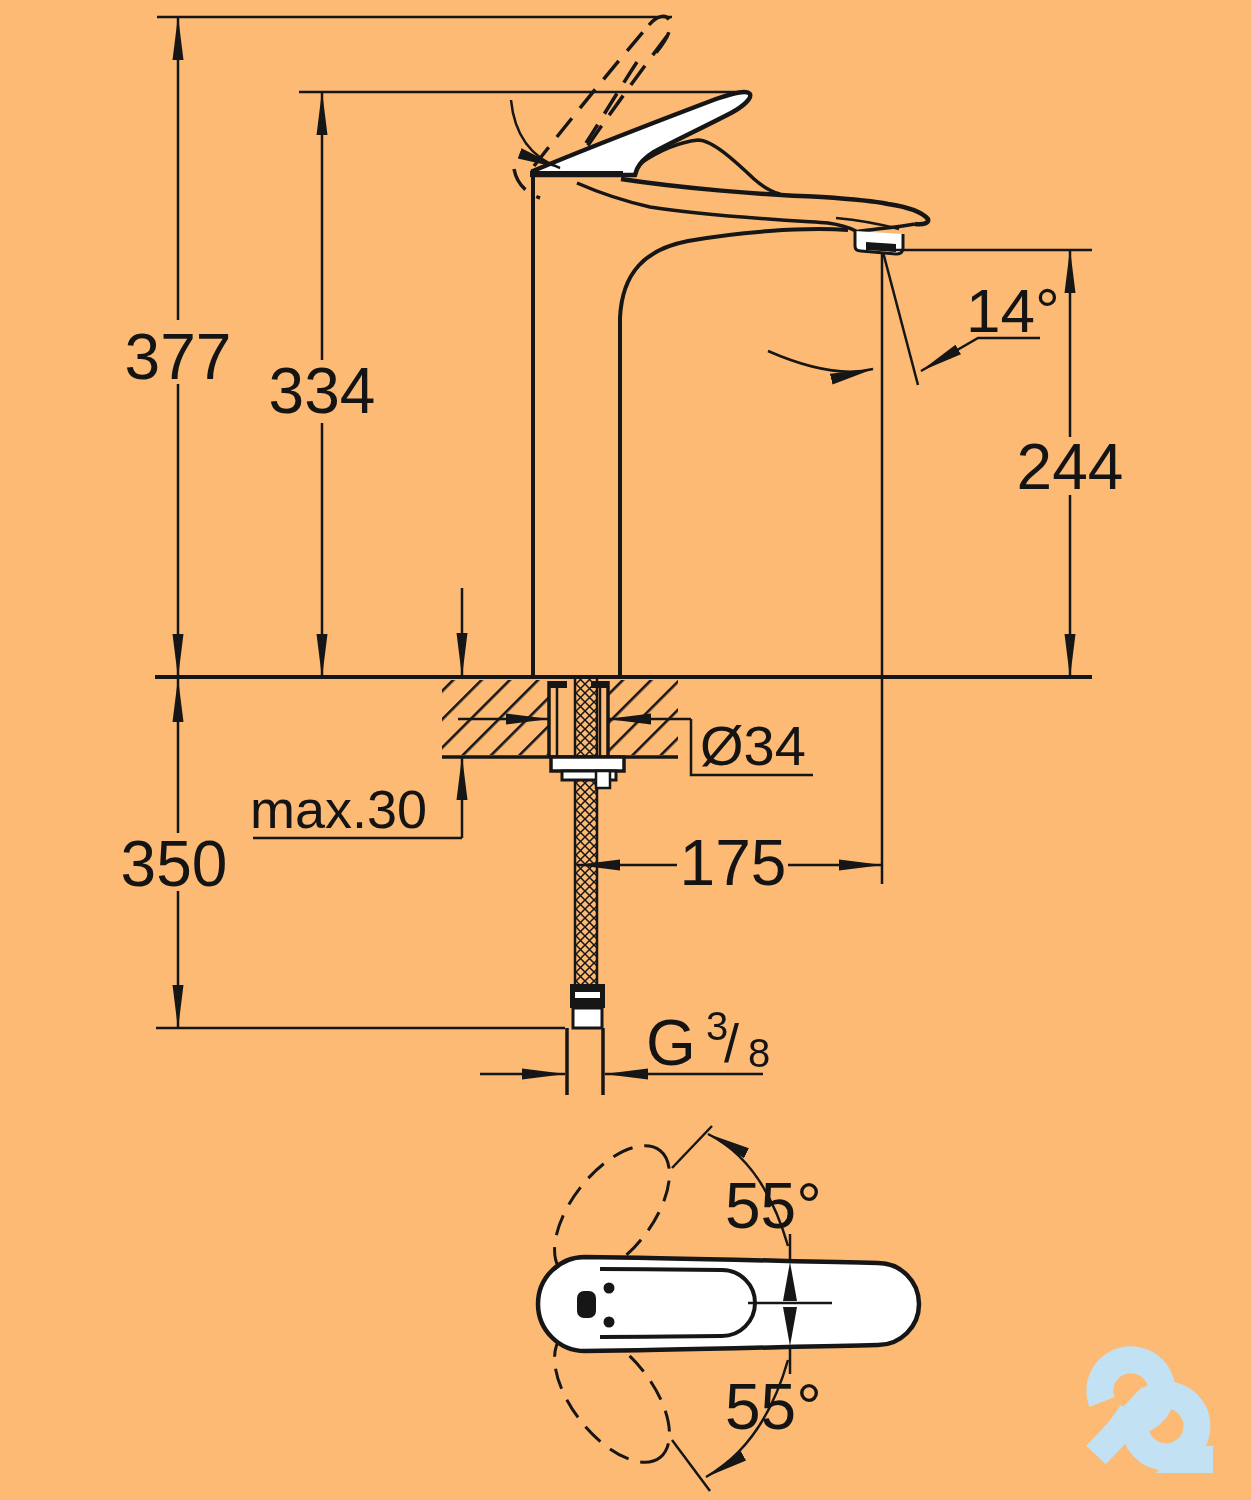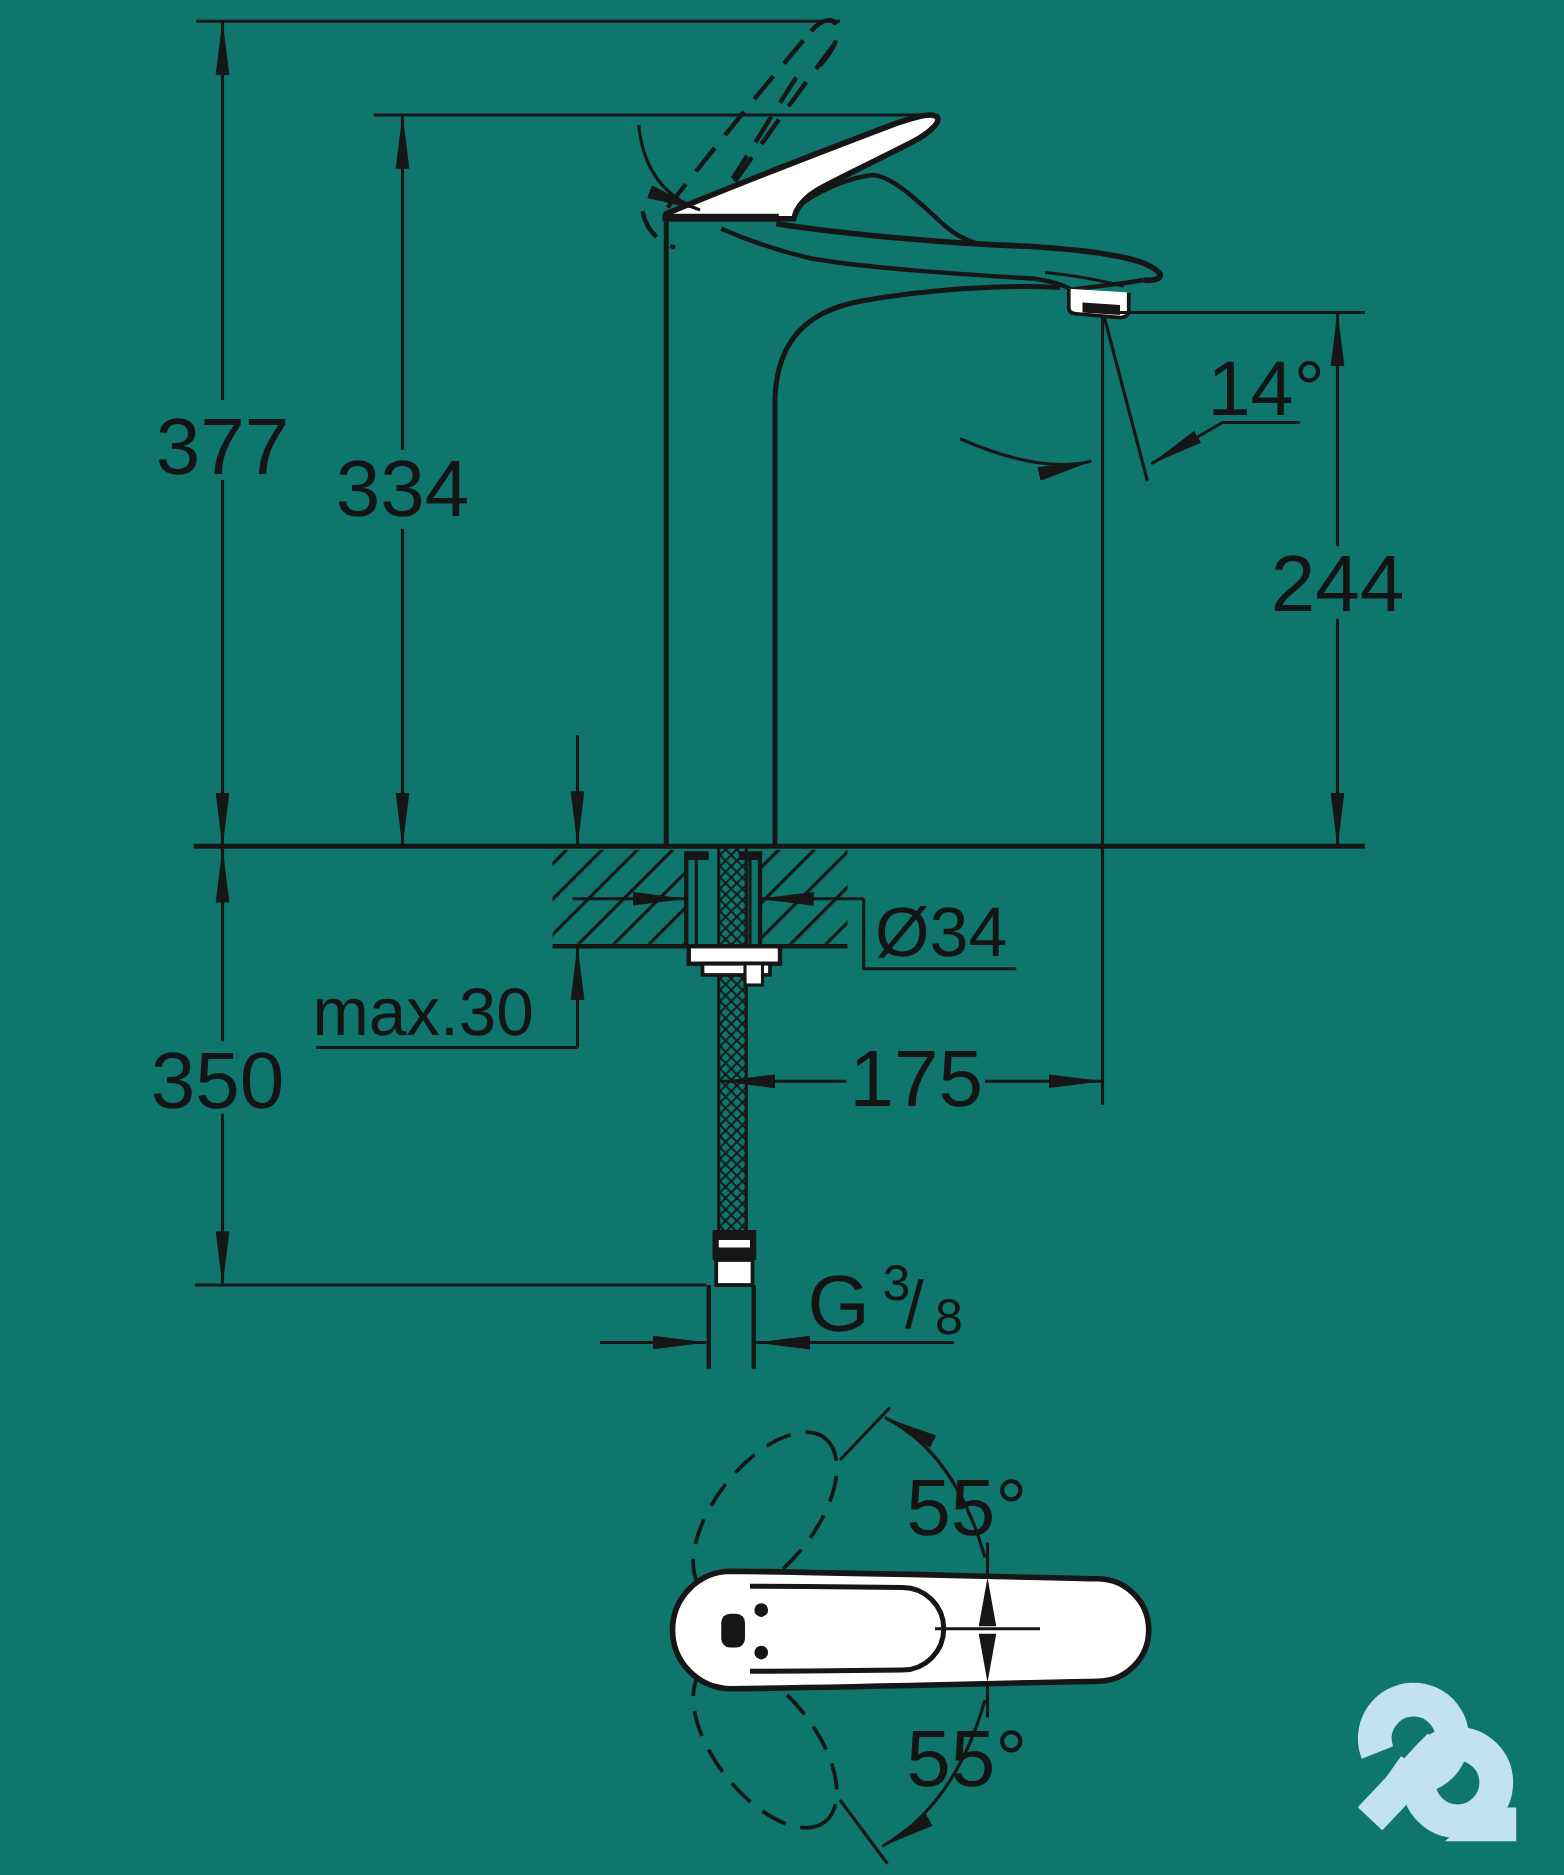--- a/index.html
+++ b/index.html
@@ -1,16 +1,16 @@
 <!DOCTYPE html>
 <html><head>
 <meta charset="utf-8">
 <style>
   html,body{margin:0;padding:0;background:#ffffff;}
-  .stage{position:relative;width:1251px;height:1500px;background:#0f766e;overflow:hidden;
+  .stage{position:relative;width:1251px;height:1500px;background:#fdba74;overflow:hidden;
          font-family:"Liberation Sans", sans-serif;}
   svg{position:absolute;left:0;top:0;}
   svg text{fill:#141414;font-family:"Liberation Sans", sans-serif;}
   .num{font-size:64px;}
   .num-mid{font-size:62px;}
   .num-sm{font-size:56px;}
   .num-xs{font-size:54px;}
   .gmain{font-size:64px;}
   .gsup{font-size:40px;}
   .gslash{font-size:54px;}

